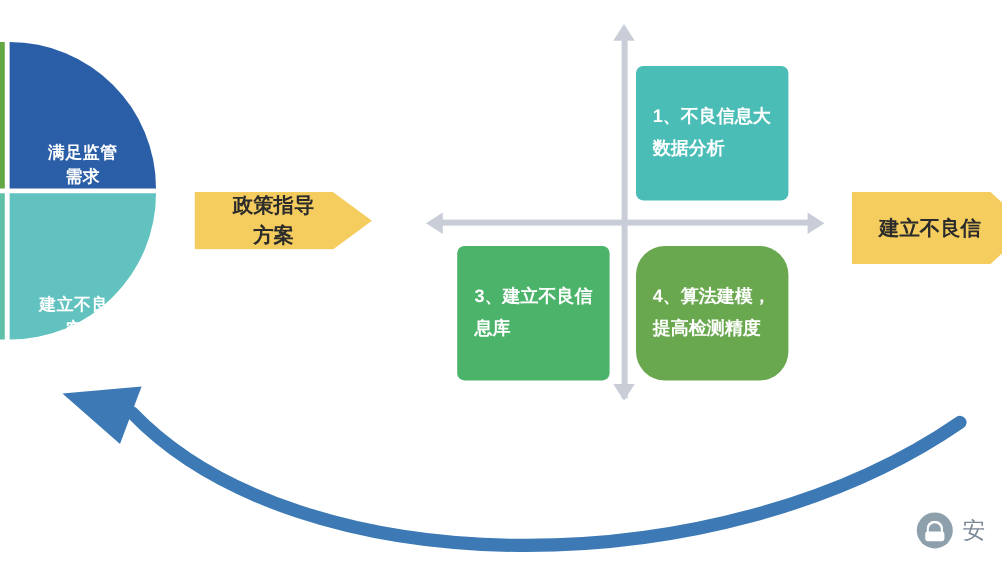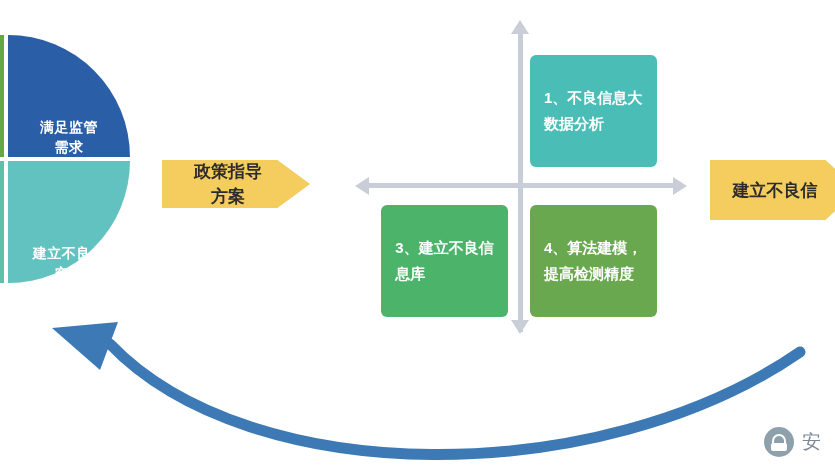--- a/index.html
+++ b/index.html
@@ -125,21 +125,21 @@
     line-height: 26px;
     display: flex;
     align-items: center;
     padding: 0 14px;
     box-sizing: border-box;
     white-space: pre-line;
   }
   #quad-box-1 { left: 18px;  top: 35px;  background: #3b5fa8; }
   #quad-box-2 { left: 167px; top: 35px;  background: #4bbdb7; }
   #quad-box-3 { left: 18px;  top: 185px; background: #4cb36a; justify-content: center; }
-  #quad-box-4 { left: 167px; top: 185px; background: #6aa84f; }
+  #quad-box-4 { left: 167px; top: 185px; background: #6aa84f; border-radius: 24px; }
 
   .axis-line {
     position: absolute;
     background: #c8cdd8;
   }
   #axis-vertical {
     left: 155px;
     top: 12px;
     width: 5px;
     height: 300px;

